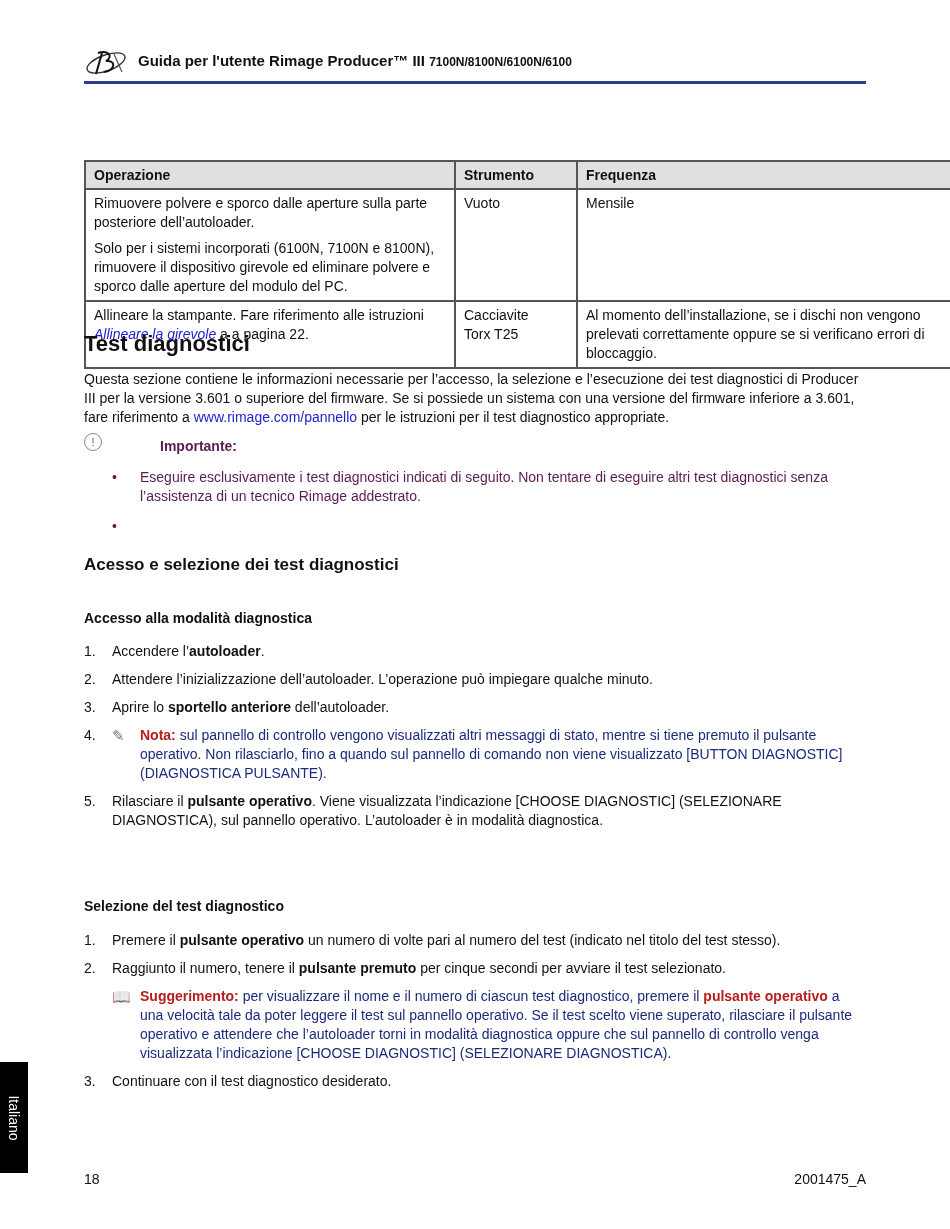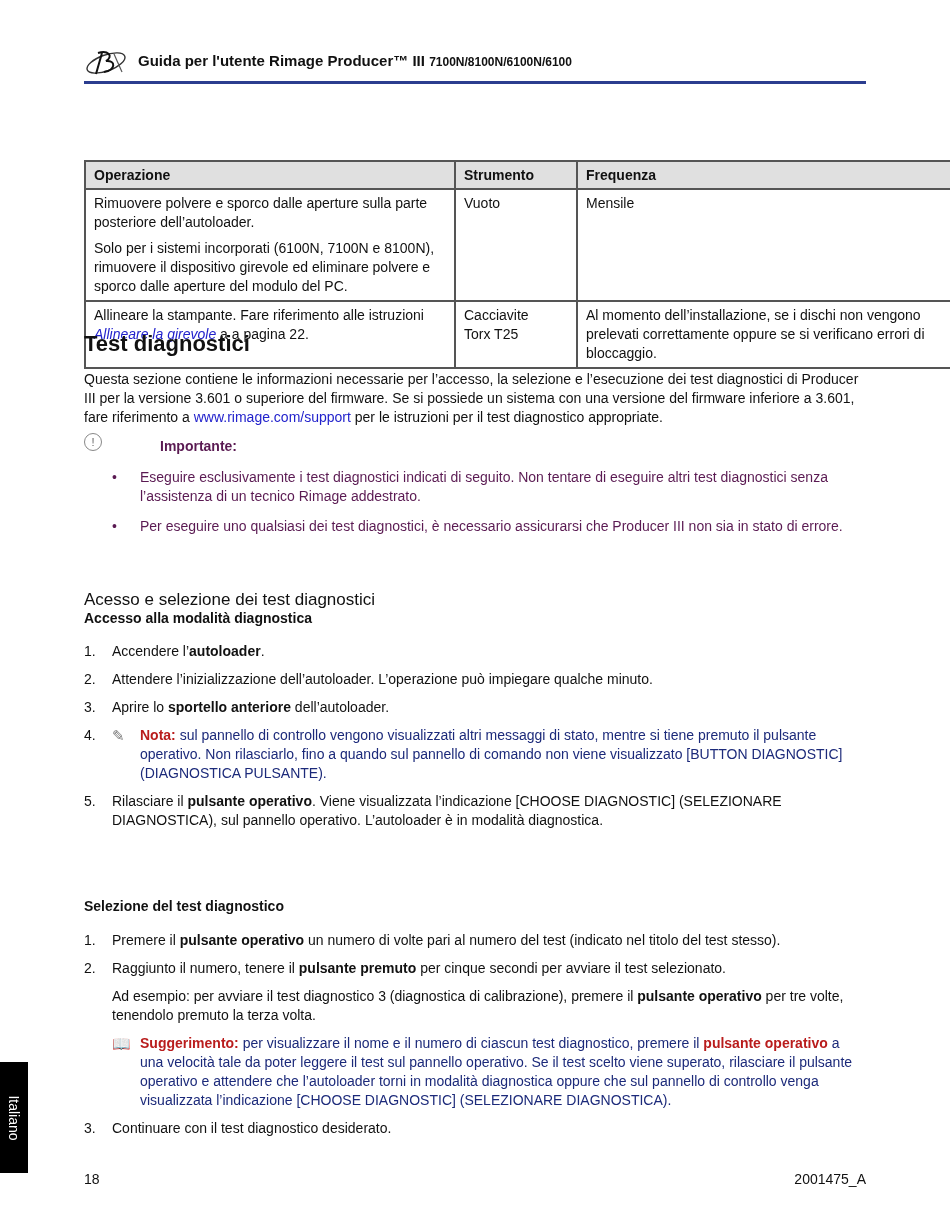--- a/index.html
+++ b/index.html
@@ -24,21 +24,21 @@
 
   .h1 { position: absolute; left: 84px; top: 331px; font-size: 22px; font-weight: bold; }
   .intro { position: absolute; left: 84px; top: 370px; width: 782px; font-size: 14px; line-height: 19px; }
 
   .important-icon { position: absolute; left: 84px; top: 433px; width: 16px; height: 16px; border: 1px solid #888; border-radius: 50%; font-size: 11px; line-height: 16px; text-align: center; color: #666; }
   .important-label { position: absolute; left: 112px; top: 438px; font-size: 14px; font-weight: bold; color: #5a1a52; padding-left: 48px; }
   .imp-list { position: absolute; left: 112px; top: 468px; width: 740px; margin: 0; padding: 0; list-style: none; font-size: 14px; line-height: 19px; color: #5a1a52; }
   .imp-list li { position: relative; padding-left: 28px; margin-bottom: 11px; }
   .imp-list li .bullet { position: absolute; left: 0; top: 0; }
 
-  .h2 { position: absolute; left: 84px; top: 590px; font-size: 17px; font-weight: normal; }
+  .h2 { position: absolute; left: 84px; top: 555px; font-size: 17px; font-weight: bold; }
   .h3 { position: absolute; font-size: 14px; font-weight: bold; left: 84px; }
   .steps { position: absolute; left: 84px; width: 782px; font-size: 14px; line-height: 19px; }
   .step { position: relative; padding-left: 28px; margin-bottom: 9px; }
   .step .num { position: absolute; left: 0; top: 0; }
   .step p { margin: 0 0 9px 0; }
   .note { position: relative; padding-left: 28px; color: #1c2a7a; margin: 0 0 9px 0; }
   .note .icon { position: absolute; left: 0; top: 0; color: #777; font-size: 15px; }
   .note b { color: #b91c1c; }
 
   .side-tab { position: absolute; left: 0; top: 1062px; width: 28px; height: 111px; background: #000; }
@@ -87,33 +87,32 @@
         <div>Cacciavite</div>
         <div>Torx T25</div>
       </td>
       <td>Al momento dell’installazione, se i dischi non vengono prelevati correttamente oppure se si verificano errori di bloccaggio.</td>
     </tr>
   </tbody>
 </table>
 
 <div class="h1">Test diagnostici</div>
 <div class="intro">
-  <span>Questa sezione contiene le informazioni necessarie per l’accesso, la selezione e l’esecuzione dei test diagnostici di Producer III per la versione 3.601 o superiore del firmware. Se si possiede un sistema con una versione del firmware inferiore a 3.601, fare riferimento a </span><a class="link">www.rimage.com/support</a><span> per le istruzioni per il test diagnostico appropriate.</span>
+  <span>Questa sezione contiene le informazioni necessarie per l’accesso, la selezione e l’esecuzione dei test diagnostici di Producer III per la versione 3.601 o superiore del firmware. Se si possiede un sistema con una versione del firmware inferiore a 3.601, fare riferimento a </span><a class="link">www.rimage.com/pannello</a><span> per le istruzioni per il test diagnostico appropriate.</span>
 </div>
 
 <div class="important-icon">!</div>
 <div class="important-label">Importante:</div>
 <ul class="imp-list">
   <li>
     <span class="bullet">•</span>
     <span>Eseguire esclusivamente i test diagnostici indicati di seguito. Non tentare di eseguire altri test diagnostici senza l’assistenza di un tecnico Rimage addestrato.</span>
   </li>
   <li>
     <span class="bullet">•</span>
-    <span>Per eseguire uno qualsiasi dei test diagnostici, è necessario assicurarsi che Producer III non sia in stato di errore.</span>
   </li>
 </ul>
 
 <div class="h2">Acesso e selezione dei test diagnostici</div>
 <div class="h3" style="top:610px;">Accesso alla modalità diagnostica</div>
 
 <div class="steps" style="top:642px;">
   <div class="step">
     <span class="num">1.</span>
     <span>Accendere l’</span><b>autoloader</b><span>.</span>
@@ -142,21 +141,20 @@
 <div class="h3" style="top:898px;">Selezione del test diagnostico</div>
 
 <div class="steps" style="top:931px;">
   <div class="step">
     <span class="num">1.</span>
     <span>Premere il </span><b>pulsante operativo</b><span> un numero di volte pari al numero del test (indicato nel titolo del test stesso).</span>
   </div>
   <div class="step">
     <span class="num">2.</span>
     <p><span>Raggiunto il numero, tenere il </span><b>pulsante premuto</b><span> per cinque secondi per avviare il test selezionato.</span></p>
-    <p><span>Ad esempio: per avviare il test diagnostico 3 (diagnostica di calibrazione), premere il </span><b>pulsante operativo</b><span> per tre volte, tenendolo premuto la terza volta.</span></p>
     <div class="note">
       <span class="icon">📖</span>
       <b>Suggerimento:</b><span> per visualizzare il nome e il numero di ciascun test diagnostico, premere il </span><b>pulsante operativo</b><span> a una velocità tale da poter leggere il test sul pannello operativo. Se il test scelto viene superato, rilasciare il pulsante operativo e attendere che l’autoloader torni in modalità diagnostica oppure che sul pannello di controllo venga visualizzata l’indicazione [CHOOSE DIAGNOSTIC] (SELEZIONARE DIAGNOSTICA).</span>
     </div>
   </div>
   <div class="step">
     <span class="num">3.</span>
     <span>Continuare con il test diagnostico desiderato.</span>
   </div>
 </div>

